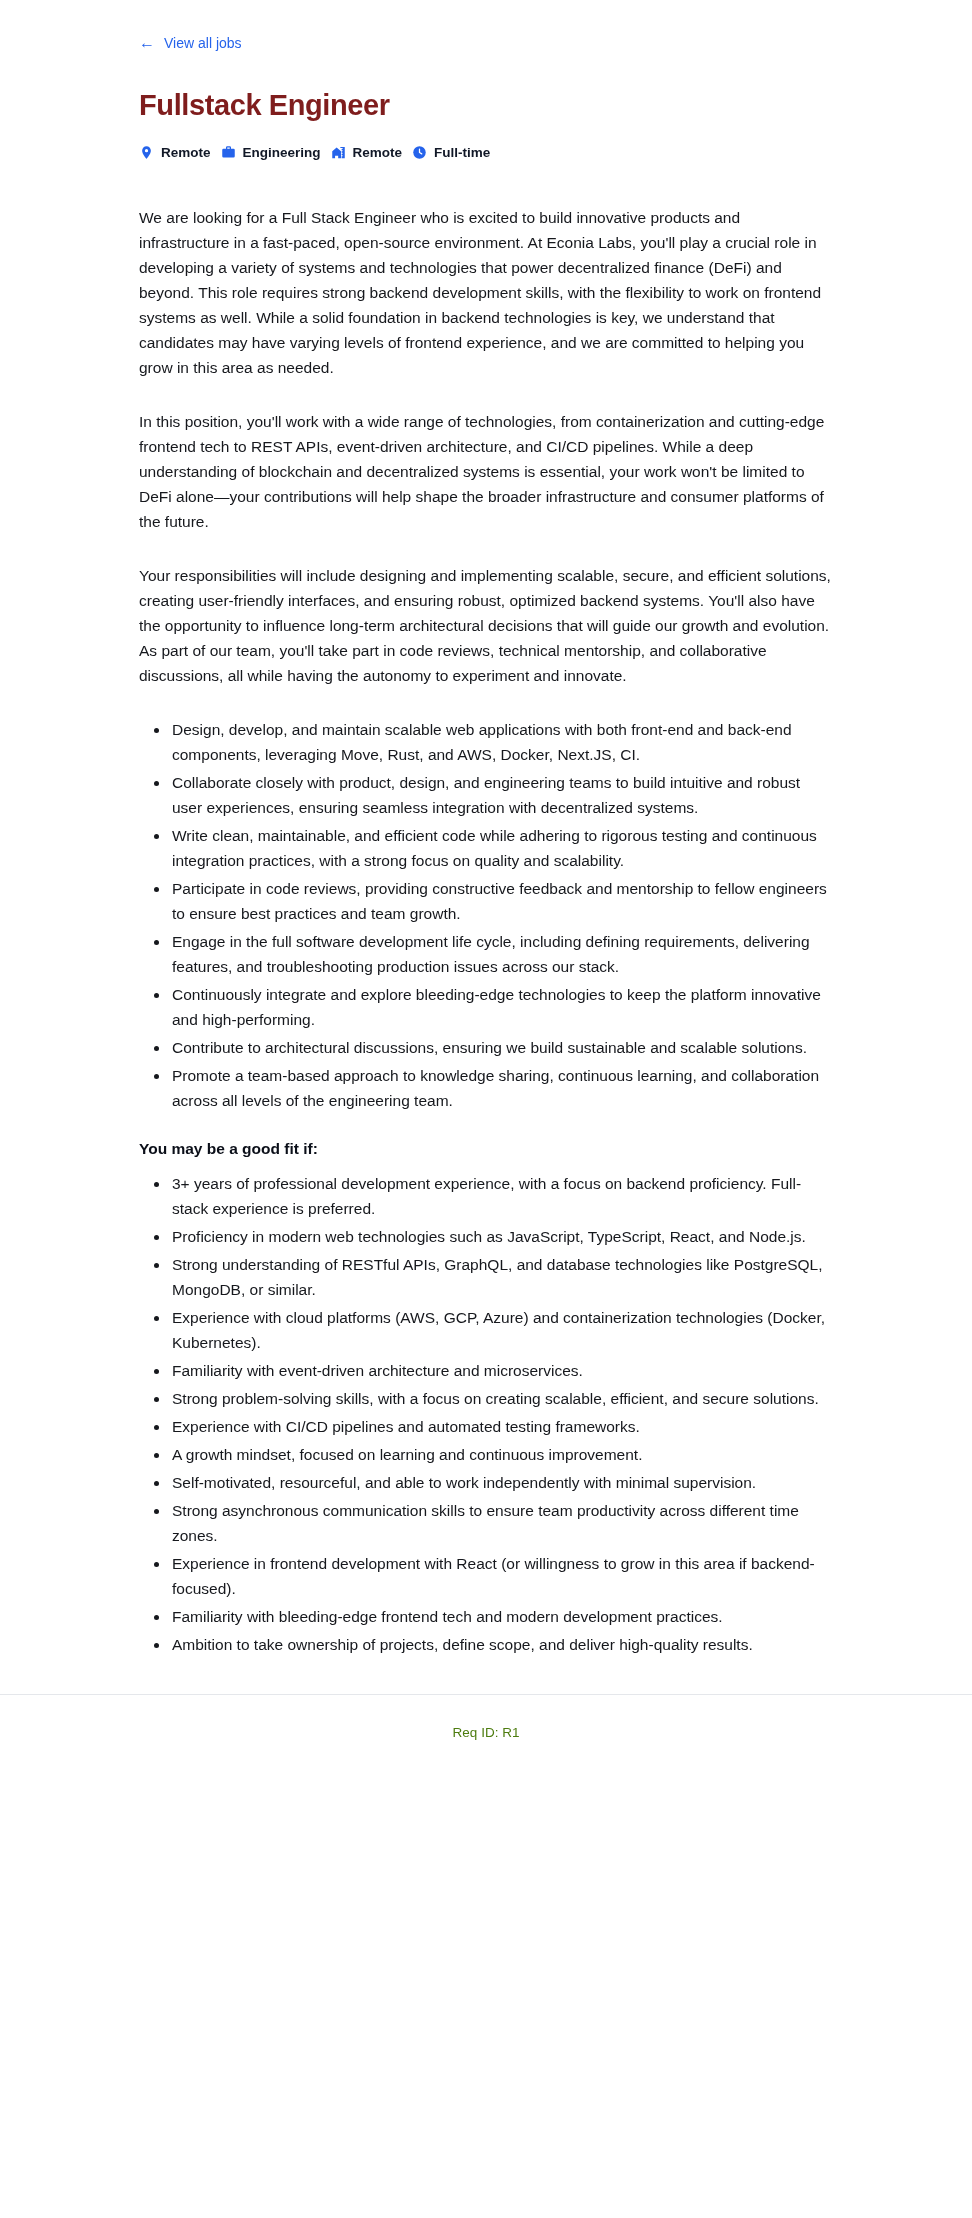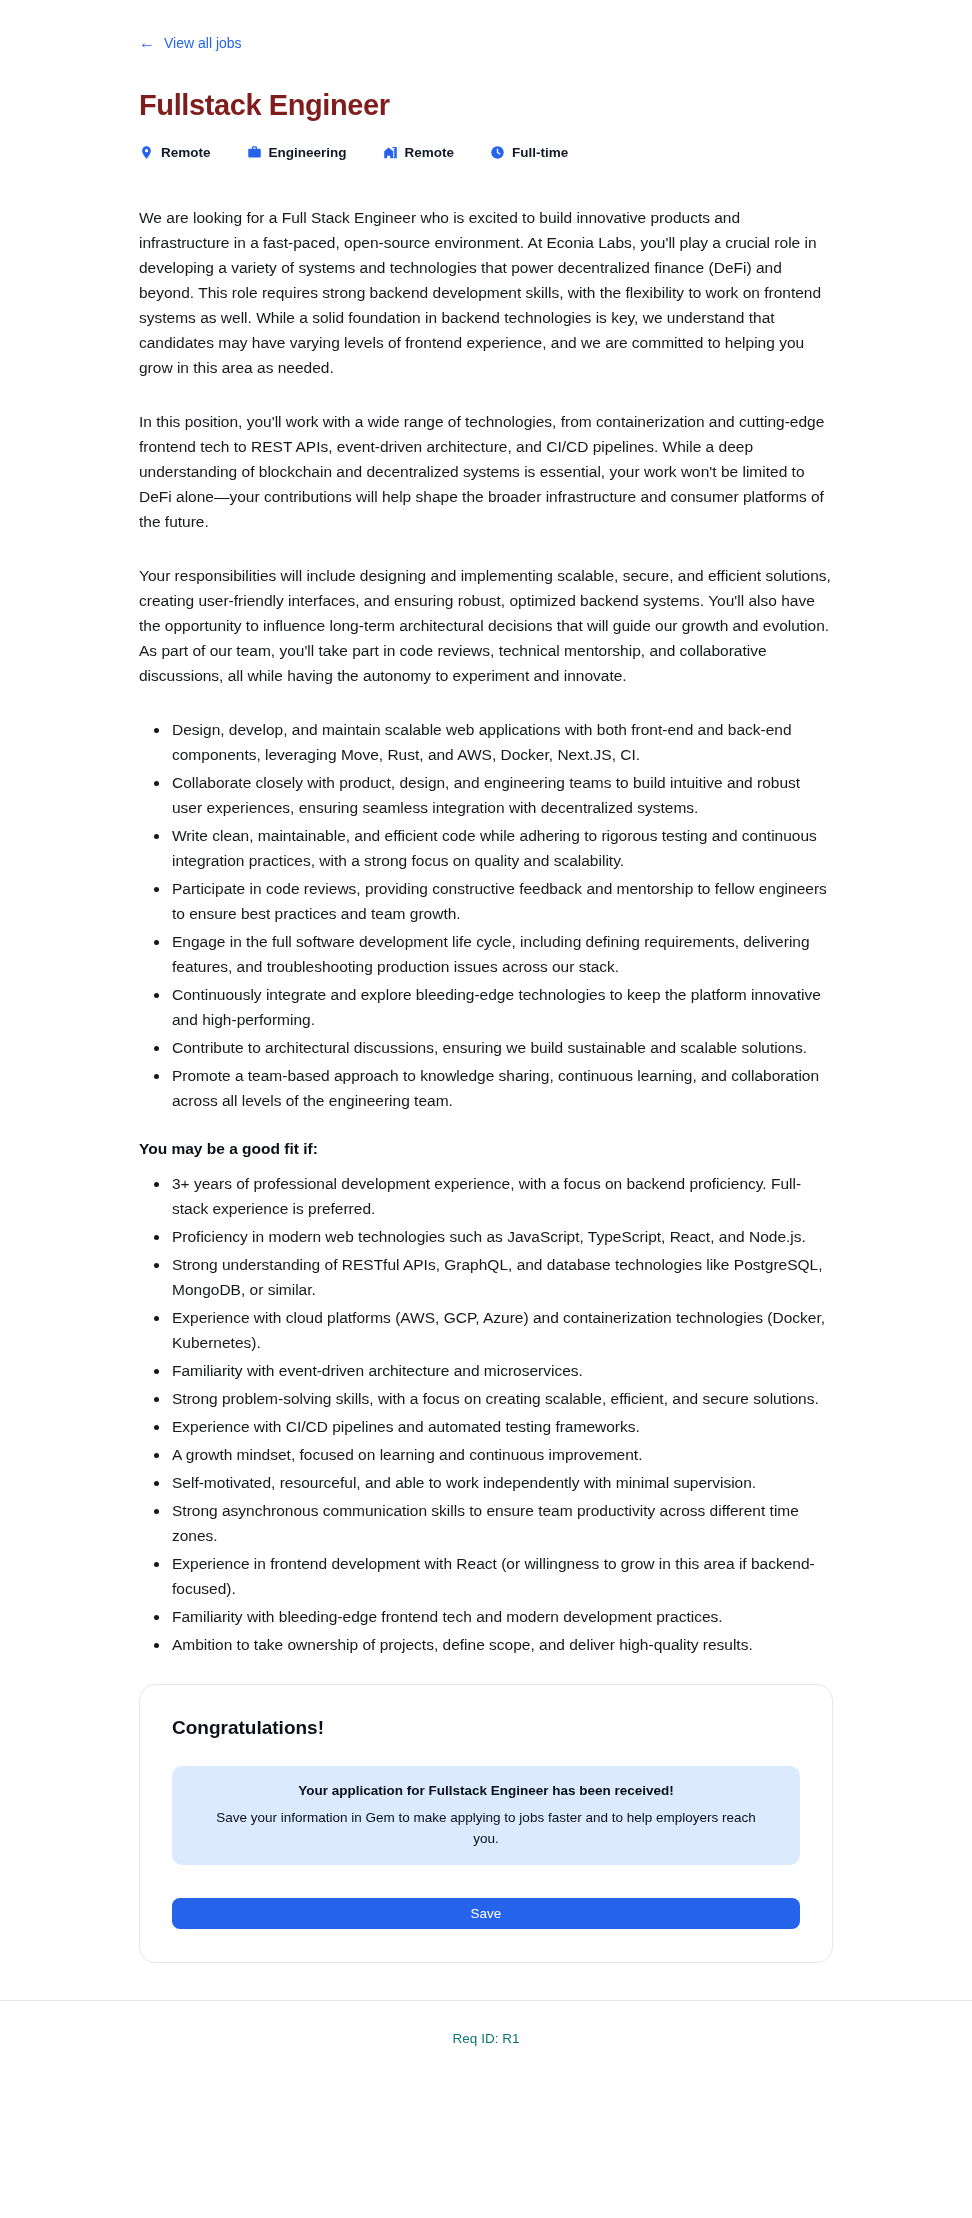--- a/index.html
+++ b/index.html
@@ -18,21 +18,21 @@
     text-decoration: none; cursor: pointer;
   }
   .back-arrow { font-size: 16px; line-height: 1; }
 
   h1.title {
     margin: 37px 0 0 0;
     font-size: 29px; font-weight: 700; letter-spacing: -0.4px;
     color: #7f1d1d;
   }
 
-  .meta-row { display: flex; align-items: center; gap: 36px; margin-top: 23px; }
+  .meta-row { display: flex; align-items: center; gap: 10px; margin-top: 23px; }
   .meta-item { display: flex; align-items: center; gap: 7px; font-size: 13.5px; font-weight: 600; color: #111827; }
   .meta-item svg { display: block; }
 
   .body-text { margin-top: 45px; font-size: 15.5px; line-height: 25px; color: #16181d; }
   .body-text p { margin: 0 0 29px 0; }
 
   .section-heading { font-size: 15.5px; font-weight: 700; margin: 0 0 8px 0; color: #0b0f19; }
   ul.bullet-list { margin: 13px 0 27px 0; padding-left: 31px; font-size: 15.5px; line-height: 25px; color: #16181d; }
   ul.bullet-list li { margin: 0 0 3px 0; padding-left: 2px; }
   ul.bullet-list li::marker { color: #16181d; }
@@ -51,21 +51,21 @@
   .notice-title { font-weight: 700; margin-bottom: 6px; }
   .save-btn {
     display: block; width: 100%; height: 31px; margin-top: 33px;
     background: #2563eb; color: #ffffff;
     border: none; border-radius: 8px;
     font-family: inherit; font-size: 13.5px; font-weight: 500;
     cursor: pointer;
   }
 
   .footer-divider { border: none; border-top: 1px solid #e5e7eb; margin: 37px 0 0 0; width: 100%; }
-  .footer { text-align: center; color: #0f766e; font-size: 13.5px; padding: 30px 0 34px 0; }
+  .footer { text-align: center; color: #4d7c0f; font-size: 13.5px; padding: 30px 0 34px 0; }
 </style>
 </head>
 <body>
 
 <div class="page">
 
   <a class="back-link">
     <span class="back-arrow">←</span>
     <span>View all jobs</span>
   </a>
@@ -142,25 +142,17 @@
         <li>Experience with CI/CD pipelines and automated testing frameworks.</li>
         <li>A growth mindset, focused on learning and continuous improvement.</li>
         <li>Self-motivated, resourceful, and able to work independently with minimal supervision.</li>
         <li>Strong asynchronous communication skills to ensure team productivity across different time zones.</li>
         <li>Experience in frontend development with React (or willingness to grow in this area if backend-focused).</li>
         <li>Familiarity with bleeding-edge frontend tech and modern development practices.</li>
         <li>Ambition to take ownership of projects, define scope, and deliver high-quality results.</li>
       </ul>
   </section>
 
-  <div class="card">
-    <h2 class="card-title">Congratulations!</h2>
-    <div class="notice">
-      <div class="notice-title">Your application for Fullstack Engineer has been received!</div>
-      <div class="notice-body">Save your information in Gem to make applying to jobs faster and to help employers reach you.</div>
-    </div>
-    <button class="save-btn">Save</button>
-  </div>
 
 </div>
 
 <hr class="footer-divider">
 <div class="footer">Req ID: R1</div>
 
 </body></html>

